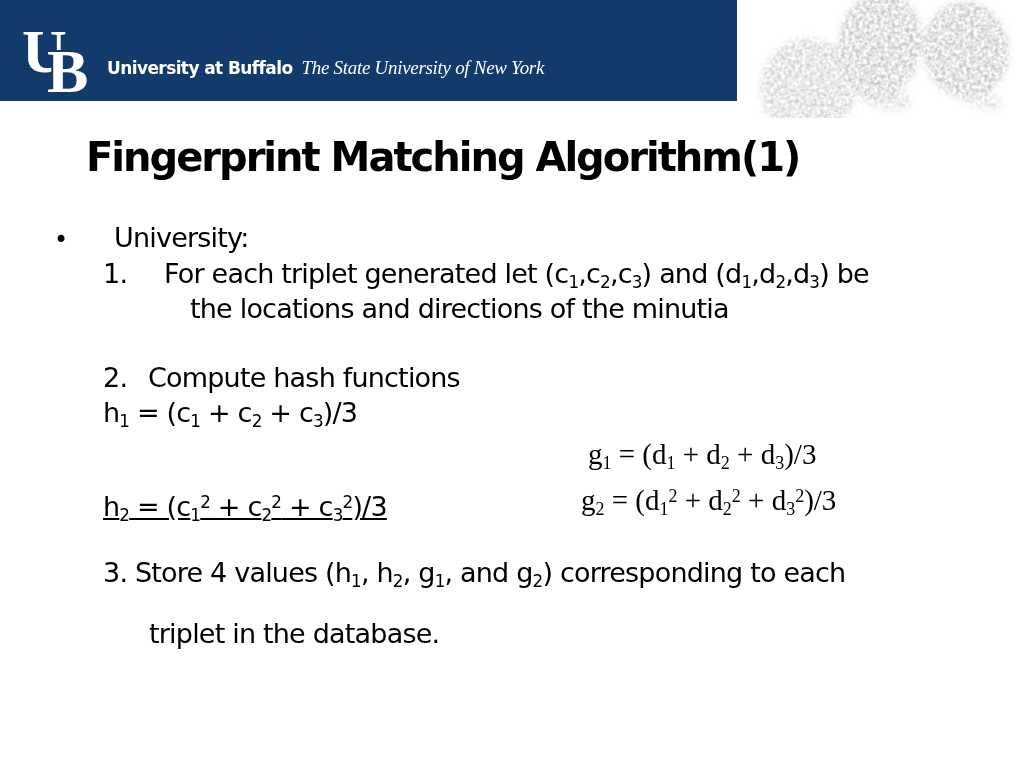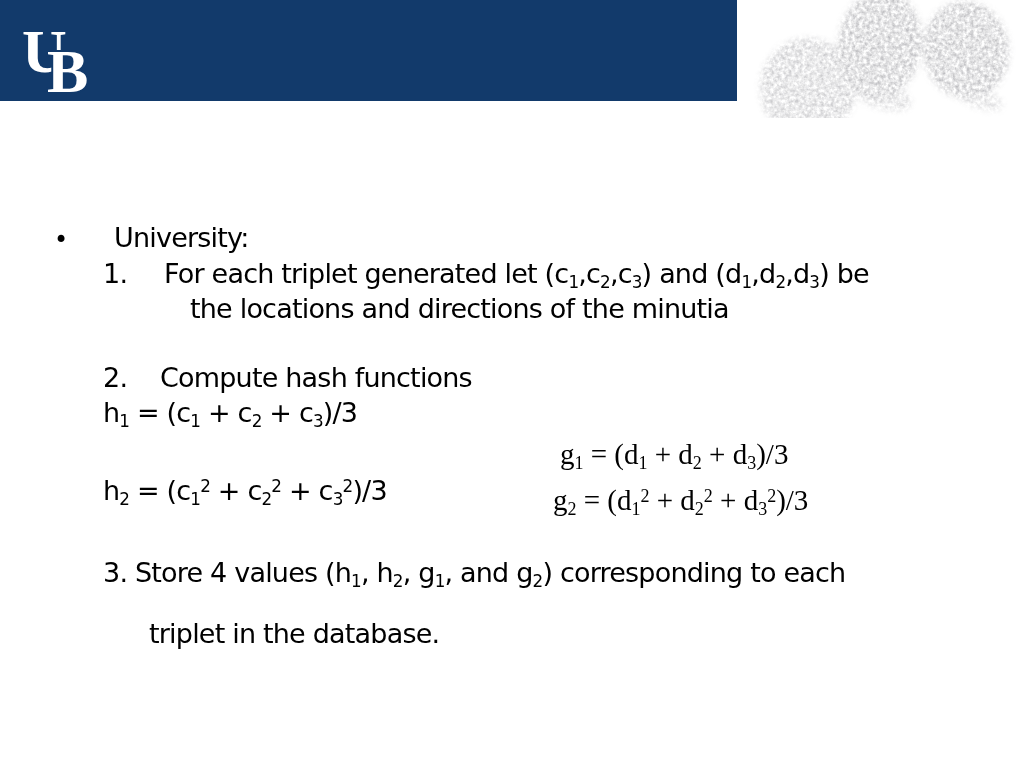--- a/index.html
+++ b/index.html
@@ -51,62 +51,66 @@
   sub { font-size:62%; vertical-align:-0.3em; line-height:0; }
   sup { font-size:62%; vertical-align:0.45em; line-height:0; }
 
   .pos { position:absolute; }
   .bullet-glyph   { left:54px;  top:226px; font-size:24px; }
   .enroll-label   { left:114px; top:222px; }
   .item1-num      { left:103px; top:258px; }
   .item1-line1    { left:164px; top:258px; }
   .item1-line2    { left:152px; top:293px;margin-left:38px; }
   .item2-num      { left:103px; top:362px; }
-  .item2-text     { left:160px; top:362px; }
+  .item2-text     { left:148px; top:362px; }
   .eq-h1          { left:103px; top:397px; }
-  .eq-h2          { left:103px; top:475px; }
+  .eq-h2          { left:103px; top:491px;text-decoration:underline; }
   .eq-serif {
     font-family:"Liberation Serif", serif; font-size:29px;
-    letter-spacing:0; color:#000; white-space:nowrap;
+    letter-spacing:0; color:#000; white-space:nowrap;margin-left:28px;
   }
   .eq-g1          { left:560px; top:438px; }
   .eq-g2          { left:553px; top:484px; }
   .item3-line1    { left:103px; top:557px; }
   .item3-line2    { left:149px; top:618px; }
 </style>
 </head>
 <body>
 
 <div class="slide">
 
   <div class="header-bar">
     <svg class="logo-svg" width="88" height="80" viewBox="0 0 88 80" aria-hidden="true">
       <text x="2" y="56" font-size="62" class="logo-u">U</text>
       <text x="27" y="76" font-size="62" class="logo-b">B</text>
     </svg>
+    <div class="univ-line">
+      <span class="univ-name">University at Buffalo</span><span class="univ-tagline">The State University of New York</span>
+    </div>
   </div>
 
   <svg class="fingerprints" width="280" height="118" viewBox="0 0 280 118" aria-hidden="true">
     <defs>
       <filter id="smudge" x="-15%" y="-15%" width="130%" height="130%">
         <feGaussianBlur in="SourceAlpha" stdDeviation="3" result="soft"></feGaussianBlur>
         <feTurbulence type="fractalNoise" baseFrequency="0.28" numOctaves="4" seed="11" result="noise"></feTurbulence>
         <feColorMatrix in="noise" type="matrix" values="0 0 0 0 0.48  0 0 0 0 0.48  0 0 0 0 0.50  0 0 0 1.7 -0.45" result="tex"></feColorMatrix>
         <feComposite in="tex" in2="soft" operator="in"></feComposite>
       </filter>
     </defs>
     <g filter="url(#smudge)" fill="#777">
       <ellipse cx="66" cy="88" rx="48" ry="50" opacity="0.8"></ellipse>
       <ellipse cx="138" cy="44" rx="42" ry="54" transform="rotate(7 138 44)"></ellipse>
       <ellipse cx="141" cy="96" rx="29" ry="13" transform="rotate(16 141 96)" opacity="0.65"></ellipse>
       <ellipse cx="224" cy="50" rx="43" ry="49" transform="rotate(-8 224 50)"></ellipse>
       <ellipse cx="237" cy="98" rx="25" ry="10" transform="rotate(20 237 98)" opacity="0.55"></ellipse>
     </g>
   </svg>
 
+  <div class="slide-title">Fingerprint Matching Algorithm(1)</div>
 
   <div>
 
     <span class="pos body-text bullet-glyph">•</span>
     <span class="pos body-text enroll-label">University:</span>
 
     <span class="pos body-text item1-num">1.</span>
     <span class="pos body-text item1-line1">For each triplet generated let (c<sub>1</sub>,c<sub>2</sub>,c<sub>3</sub>) and (d<sub>1</sub>,d<sub>2</sub>,d<sub>3</sub>) be</span>
     <span class="pos body-text item1-line2">the locations and directions of the minutia</span>
 

